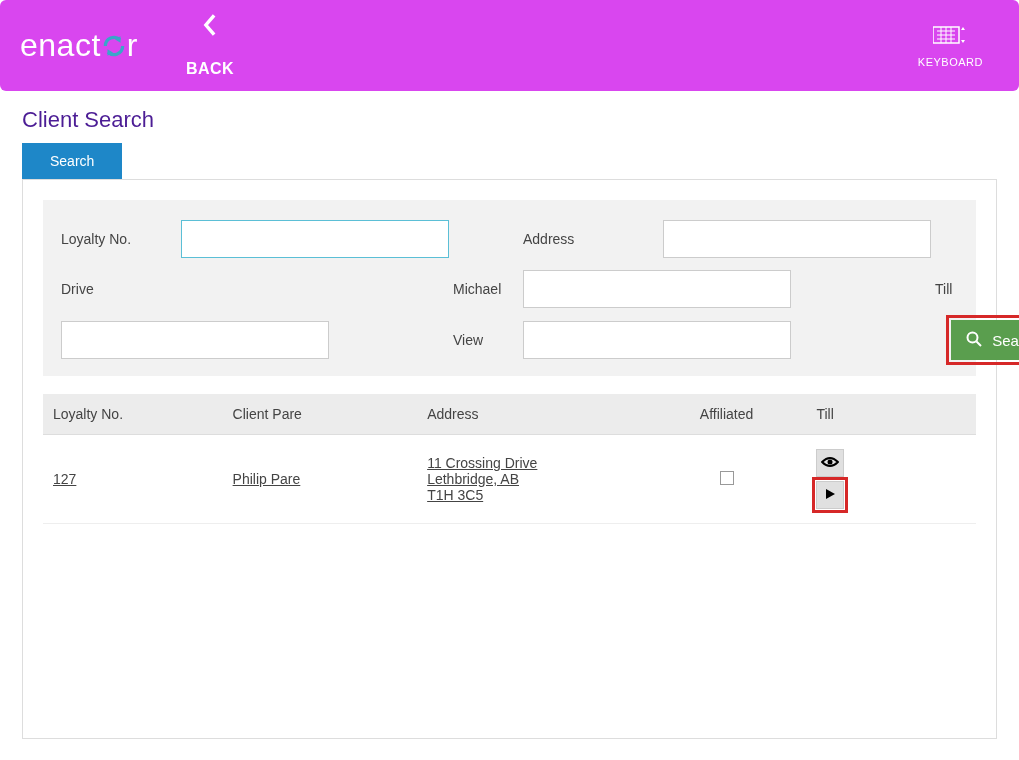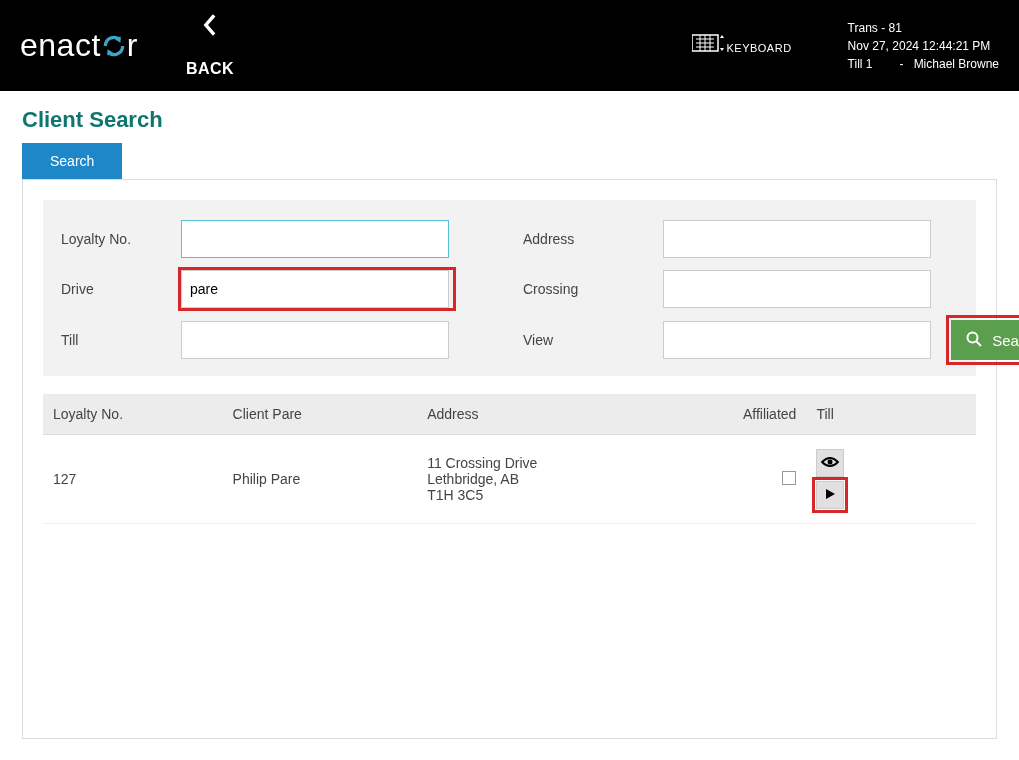--- a/index.html
+++ b/index.html
@@ -1,33 +1,33 @@
 <!DOCTYPE html>
 <html><head>
 <meta charset="utf-8">
 <style>
   * { box-sizing: border-box; margin: 0; padding: 0; }
   body { font-family: "Segoe UI", Arial, sans-serif; background: #fff; color: #333; width: 1019px; }
   
   
-  .header { background: #000000; height: 91px; display: flex; align-items: center; padding: 0 20px; color: #fff; }
+  .header { background: #d946ef; height: 91px; display: flex; align-items: center; padding: 0 20px; color: #fff; border-radius: 6px; }
   .logo { display: flex; align-items: center; font-size: 32px; font-weight: 400; letter-spacing: 0.5px; }
   .logo .o-icon { display: inline-flex; align-items: center; justify-content: center; }
   .back-btn { margin-left: 48px; display: flex; flex-direction: column; align-items: center; cursor: pointer; }
   .back-btn .chev { font-size: 24px; line-height: 1; }
   .back-btn .lbl { font-size: 16px; margin-top: 20px; letter-spacing: 0.5px; font-weight: bold; }
   .header-spacer { flex: 1; }
-  .keyboard-btn { display: flex; flex-direction: row; align-items: center; cursor: pointer; margin-right: 56px; }
+  .keyboard-btn { display: flex; flex-direction: column; align-items: center; cursor: pointer; margin-right: 16px; }
   .keyboard-btn .icon { font-size: 22px; }
   .keyboard-btn .lbl { font-size: 11px; margin-top: 4px; letter-spacing: 0.5px; }
   .header-info { font-size: 12px; line-height: 1.5; }
   .header-info .row3 span:first-child { display: inline-block; width: 42px; }
   
   
-  .page-title { font-size: 22px; font-weight: 700; color: #0f766e; padding: 16px 22px 10px; }
+  .page-title { font-size: 22px; font-weight: 400; color: #4c1d95; padding: 16px 22px 10px; }
   
   
   .tabs { padding: 0 22px; }
   .tab { display: inline-block; background: #1e87c8; color: #fff; padding: 10px 28px; font-size: 14px; cursor: pointer; }
   
   
   .main { margin: 0 22px; border: 1px solid #ddd; padding: 20px; min-height: 560px; }
   
   
   .search-form { background: #f2f2f2; padding: 20px 18px 16px; display: grid; grid-template-columns: 120px 272px 70px 140px 272px auto; gap: 12px 0; align-items: center; }
@@ -37,31 +37,31 @@
   .loyalty-input { border-color: #5bbfd6 !important; }
   .highlight-red { outline: 3px solid #d62828; outline-offset: 0; }
   .search-btn-wrap { grid-column: 6; grid-row: 3; justify-self: start; padding-left: 16px; }
   .search-btn { background: #5a9e4e; color: #fff; border: none; height: 40px; width: 104px; font-size: 15px; display: inline-flex; align-items: center; justify-content: center; gap: 10px; cursor: pointer; }
   .search-btn-highlight { outline: 3px solid #d62828; outline-offset: 2px; }
 
   
   .results { margin-top: 18px; }
   table { width: 100%; border-collapse: collapse; }
   thead th { background: #ececec; text-align: left; font-weight: 400; font-size: 14px; color: #444; padding: 12px 10px; border-bottom: 1px solid #ddd; }
-  tbody td { padding: 14px 10px; font-size: 14px; color: #444; border-bottom: 1px solid #eee; vertical-align: middle; }
+  tbody td { padding: 14px 10px; font-size: 14px; color: #444; border-bottom: 1px solid #eee; vertical-align: middle; text-decoration: underline; }
   .addr-lines span { display: block; }
   .checkbox { width: 14px; height: 14px; border: 1px solid #999; display: inline-block; }
   .action-btns { display: flex; flex-direction: column; gap: 4px; align-items: flex-start; }
   .icon-btn { width: 28px; height: 28px; background: #e0e0e0; display: inline-flex; align-items: center; justify-content: center; cursor: pointer; border: 1px solid #ccc; }
   .play-highlight { outline: 3px solid #d62828; outline-offset: 1px; }
 
   th:nth-child(1), td:nth-child(1) { width: 180px; }
   th:nth-child(2), td:nth-child(2) { width: 195px; }
   th:nth-child(3), td:nth-child(3) { width: 230px; }
-  th:nth-child(4), td:nth-child(4) { width: 160px; text-align: right; margin-top: 6px; }
+  th:nth-child(4), td:nth-child(4) { width: 160px; text-align: center; margin-top: 6px; }
   th:nth-child(5), td:nth-child(5) { width: 170px; }
 </style>
 </head>
 <body>
 
 <div class="header">
   <div class="logo">
     <span>enact</span>
     <span class="o-icon">
       <svg width="26" height="26" viewBox="0 0 24 24" fill="none">
@@ -91,54 +91,42 @@
         <line x1="4" y1="15" x2="22" y2="15" stroke="#fff" stroke-width="1"></line>
         <line x1="8" y1="3" x2="8" y2="19" stroke="#fff" stroke-width="1"></line>
         <line x1="13" y1="3" x2="13" y2="19" stroke="#fff" stroke-width="1"></line>
         <line x1="18" y1="3" x2="18" y2="19" stroke="#fff" stroke-width="1"></line>
         <polygon points="28,6 32,6 30,3" fill="#fff"></polygon>
         <polygon points="28,16 32,16 30,19" fill="#fff"></polygon>
       </svg>
     </span>
     <span class="lbl">KEYBOARD</span>
   </div>
-  <div class="header-info">
-    <div>Trans - 81</div>
-    <div>Nov 27, 2024 12:44:21 PM</div>
-    <div class="row3">
-      <span>Till 1</span>
-      &nbsp;&nbsp;<span>-</span>&nbsp;&nbsp;
-      <span>Michael Browne</span>
-    </div>
-  </div>
 </div>
 
 <div class="page-title">Client Search</div>
 
 <div class="tabs">
   <div class="tab">Search</div>
 </div>
 
 <div class="main">
 
   <div class="search-form">
 
     <label>Loyalty No.</label>
     <input type="text" class="loyalty-input" value="" style="">
     <div class="col-gap"></div>
     <label>Address</label>
     <input type="text" value="" style="">
     <div></div>
 
     <label>Drive</label>
-    <span class="highlight-red" style="display:inline-block;">
-      <input type="text" value="pare" style="">
-    </span>
     <div class="col-gap"></div>
-    <label>Crossing</label>
+    <label>Michael</label>
     <input type="text" value="" style="">
     <div></div>
 
     <label>Till</label>
     <input type="text" value="" style="">
     <div class="col-gap"></div>
     <label>View</label>
     <input type="text" value="" style="">
     <div class="search-btn-wrap">
       <button class="search-btn search-btn-highlight">

